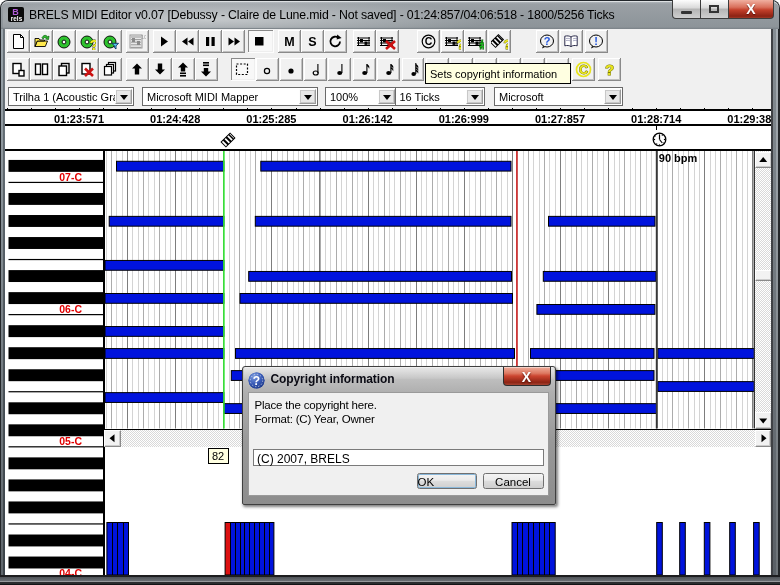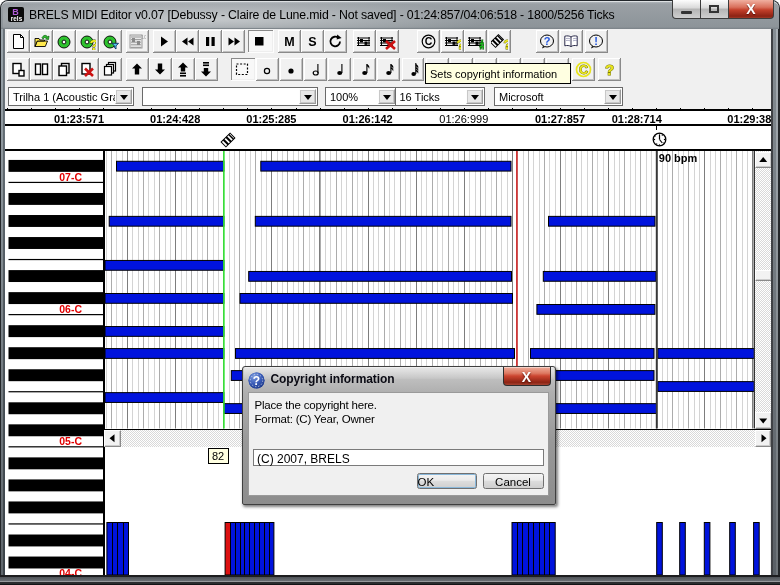--- a/index.html
+++ b/index.html
@@ -329,43 +329,44 @@
 <div class="tb" style="left:598px;top:58px;width:23px">
     <svg width="17" height="17" viewBox="0 0 17 17">
       <text x="8.5" y="13.5" font-size="15" font-weight="bold" fill="#e8e41c" stroke="#7a7a00" stroke-width="1" paint-order="stroke" text-anchor="middle">?</text>
     </svg>
   </div>
 <div class="cbox" style="left:8px;top:87px;width:126px">
     <div class="tx">Trilha 1 (Acoustic Gran</div>
     <div class="ar"></div>
   </div>
 <div class="cbox" style="left:142px;top:87px;width:176px">
+    <div class="tx">Microsoft MIDI Mapper</div>
     <div class="ar"></div>
   </div>
 <div class="cbox" style="left:325px;top:87px;width:72px">
     <div class="tx">100%</div>
     <div class="ar"></div>
   </div>
 <div class="cbox" style="left:394.5px;top:87px;width:90px">
     <div class="tx">16 Ticks</div>
     <div class="ar"></div>
   </div>
 <div class="cbox" style="left:494px;top:87px;width:129px">
     <div class="tx">Microsoft</div>
     <div class="ar"></div>
   </div>
 <div class="abs" style="left:4.5px;top:109px;width:767.5px;height:2px;background:#000"></div>
 <div class="abs" style="left:4.5px;top:111px;width:767.5px;height:13px;background:#fff;overflow:hidden" id="rl">
     <div class="abs" style="left:30.0px;top:1.5px;width:89px;text-align:center;font-size:11px;font-weight:bold;color:#000">01:23:571</div>
     <div class="abs" style="left:126.2px;top:1.5px;width:89px;text-align:center;font-size:11px;font-weight:bold;color:#000">01:24:428</div>
     <div class="abs" style="left:222.4px;top:1.5px;width:89px;text-align:center;font-size:11px;font-weight:bold;color:#000">01:25:285</div>
     <div class="abs" style="left:318.6px;top:1.5px;width:89px;text-align:center;font-size:11px;font-weight:bold;color:#000">01:26:142</div>
-    <div class="abs" style="left:414.8px;top:1.5px;width:89px;text-align:center;font-size:11px;font-weight:normal;color:#000">01:26:999</div>
+    <div class="abs" style="left:414.8px;top:1.5px;width:89px;text-align:center;font-size:11px;font-weight:bold;color:#000">01:26:999</div>
     <div class="abs" style="left:511.0px;top:1.5px;width:89px;text-align:center;font-size:11px;font-weight:bold;color:#000">01:27:857</div>
-    <div class="abs" style="left:607.2px;top:1.5px;width:89px;font-size:11px;font-weight:bold;color:#000">01:28:714</div>
+    <div class="abs" style="left:607.2px;top:1.5px;width:89px;text-align:center;font-size:11px;font-weight:bold;color:#000">01:28:714</div>
     <div class="abs" style="left:703.4px;top:1.5px;width:89px;text-align:center;font-size:11px;font-weight:bold;color:#000">01:29:386</div>
   </div>
 <div class="abs" style="left:4.5px;top:124px;width:767.5px;height:2px;background:#000"></div>
 <div class="abs" style="left:4.5px;top:126px;width:767.5px;height:23px;background:#fff"></div>
 <div class="abs" style="left:4.5px;top:149px;width:767.5px;height:2px;background:#000"></div>
 <div class="abs" style="left:6.90px;top:107.6px;width:1px;height:3.4px;background:#000"></div>
 <div class="abs" style="left:30.95px;top:107.6px;width:1px;height:3.4px;background:#000"></div>
 <div class="abs" style="left:55.00px;top:107.6px;width:1px;height:3.4px;background:#000"></div>
 <div class="abs" style="left:79.05px;top:107.6px;width:1px;height:3.4px;background:#000"></div>
 <div class="abs" style="left:103.10px;top:107.6px;width:1px;height:3.4px;background:#000"></div>

